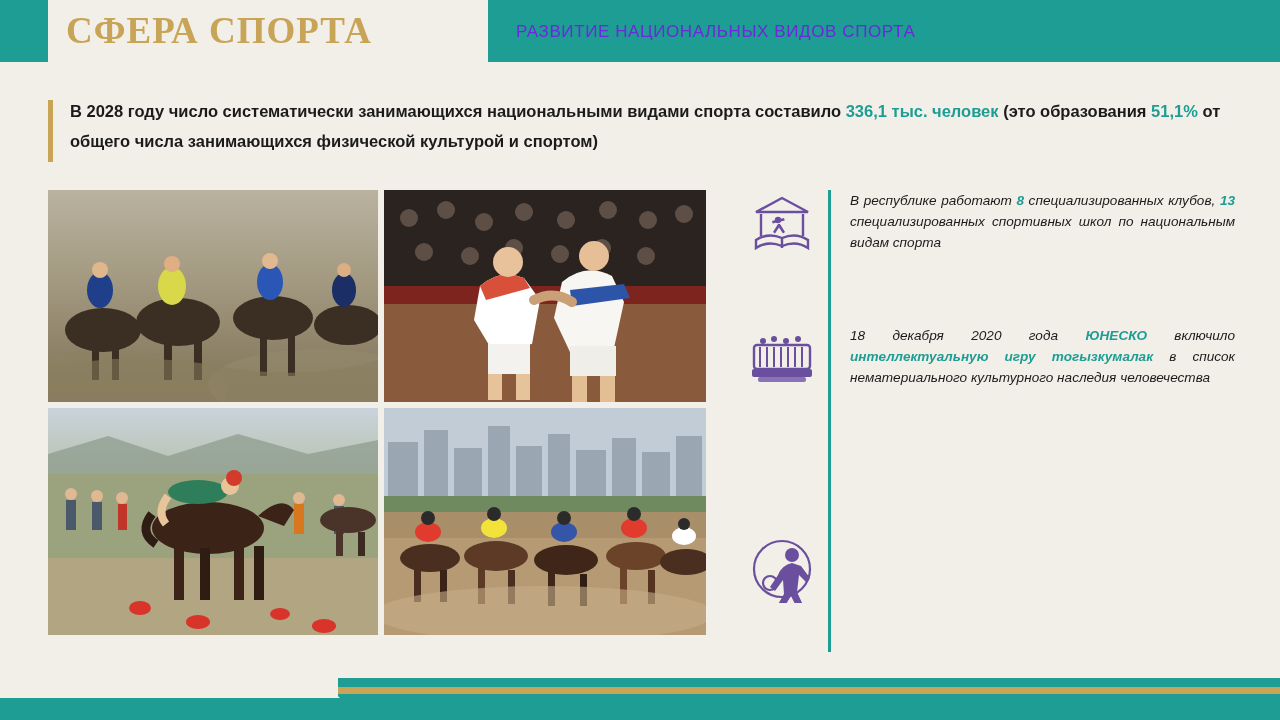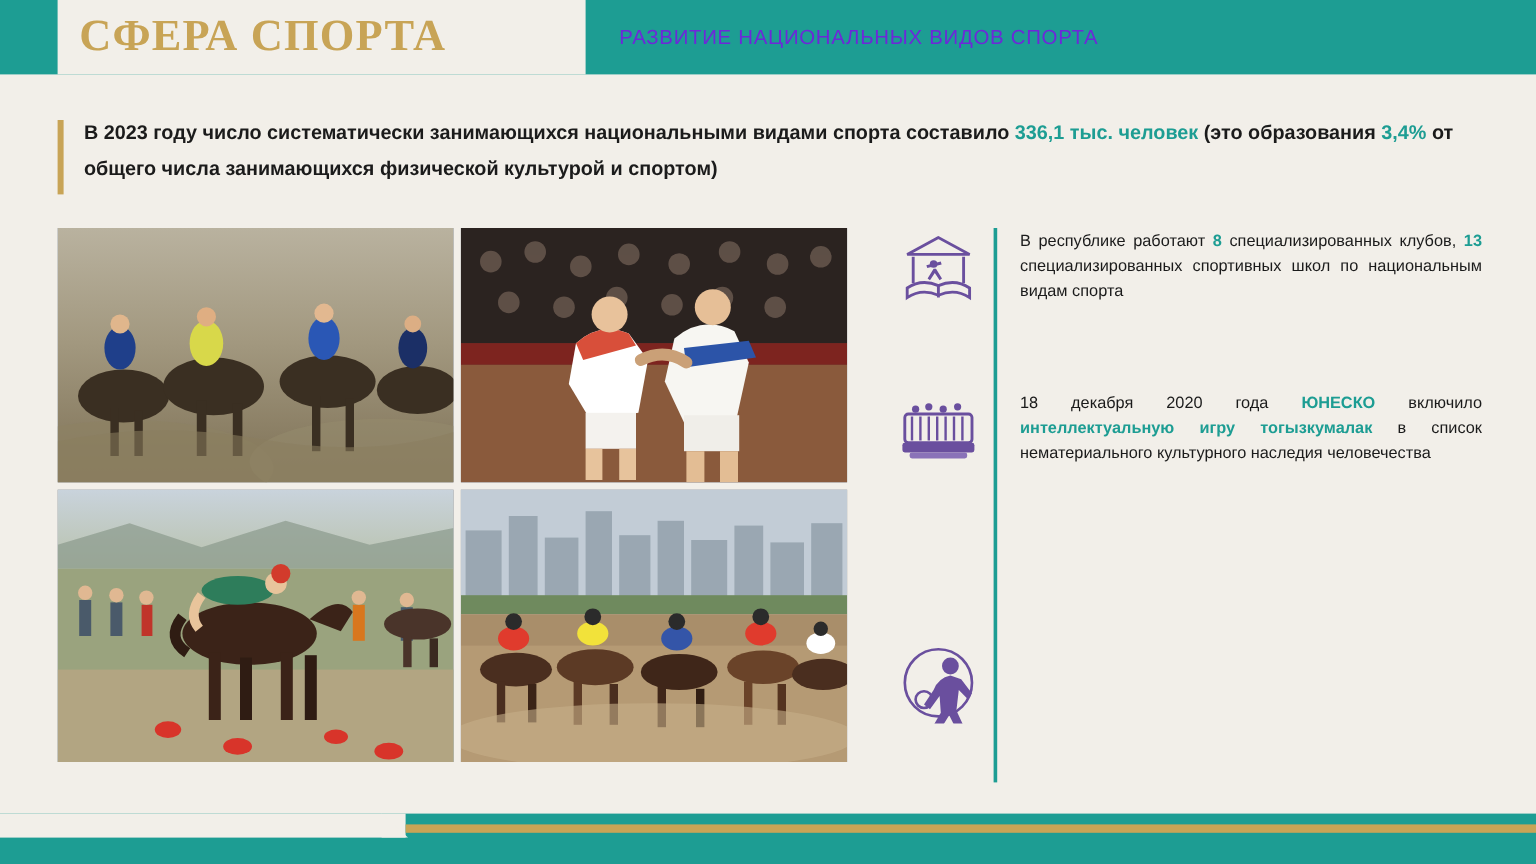--- a/index.html
+++ b/index.html
@@ -114,20 +114,21 @@
     width: 68px; height: 68px;
   }
   .fact .icon svg { display: block; }
   .fact .txt {
     margin-left: 110px;
     font-size: 13.6px;
     line-height: 21px;
     color: #1b1b1b;
     text-align: justify;
     text-justify: inter-word;
+    font-style: italic;
   }
   .f1 { top: 0; }
   .f2 { top: 135px; }
   .f3 { top: 252px; }
   .f4 { top: 345px; }
   .bold-teal { color: #1d9d93; font-weight: bold; }
 
   
   .footer-teal {
     position: absolute;
@@ -161,21 +162,21 @@
 <div class="slide">
 
   <div class="header-band"></div>
   <div class="header-cream"></div>
   <div class="header-title">СФЕРА СПОРТА</div>
   <div class="header-sub">РАЗВИТИЕ НАЦИОНАЛЬНЫХ ВИДОВ СПОРТА</div>
 
   <div class="lead-wrap">
     <div class="lead-bar"></div>
     <div class="lead-text">
-      <span>В 2023 году число систематически занимающихся национальными видами спорта составило </span><span class="hl-teal">336,1 тыс. человек</span><span> (это образования </span><span class="hl-teal">3,4%</span><span> от общего числа занимающихся физической культурой и спортом)</span>
+      <span>В 2028 году число систематически занимающихся национальными видами спорта составило </span><span class="hl-teal">336,1 тыс. человек</span><span> (это образования </span><span class="hl-teal">51,1%</span><span> от общего числа занимающихся физической культурой и спортом)</span>
     </div>
   </div>
 
   <div class="photos">
 
     <div class="photo p1">
       <svg viewBox="0 0 330 212" preserveAspectRatio="none">
         <defs>
           <linearGradient id="g1" x1="0" y1="0" x2="0" y2="1">
             <stop offset="0%" stop-color="#b9b29f"></stop>

